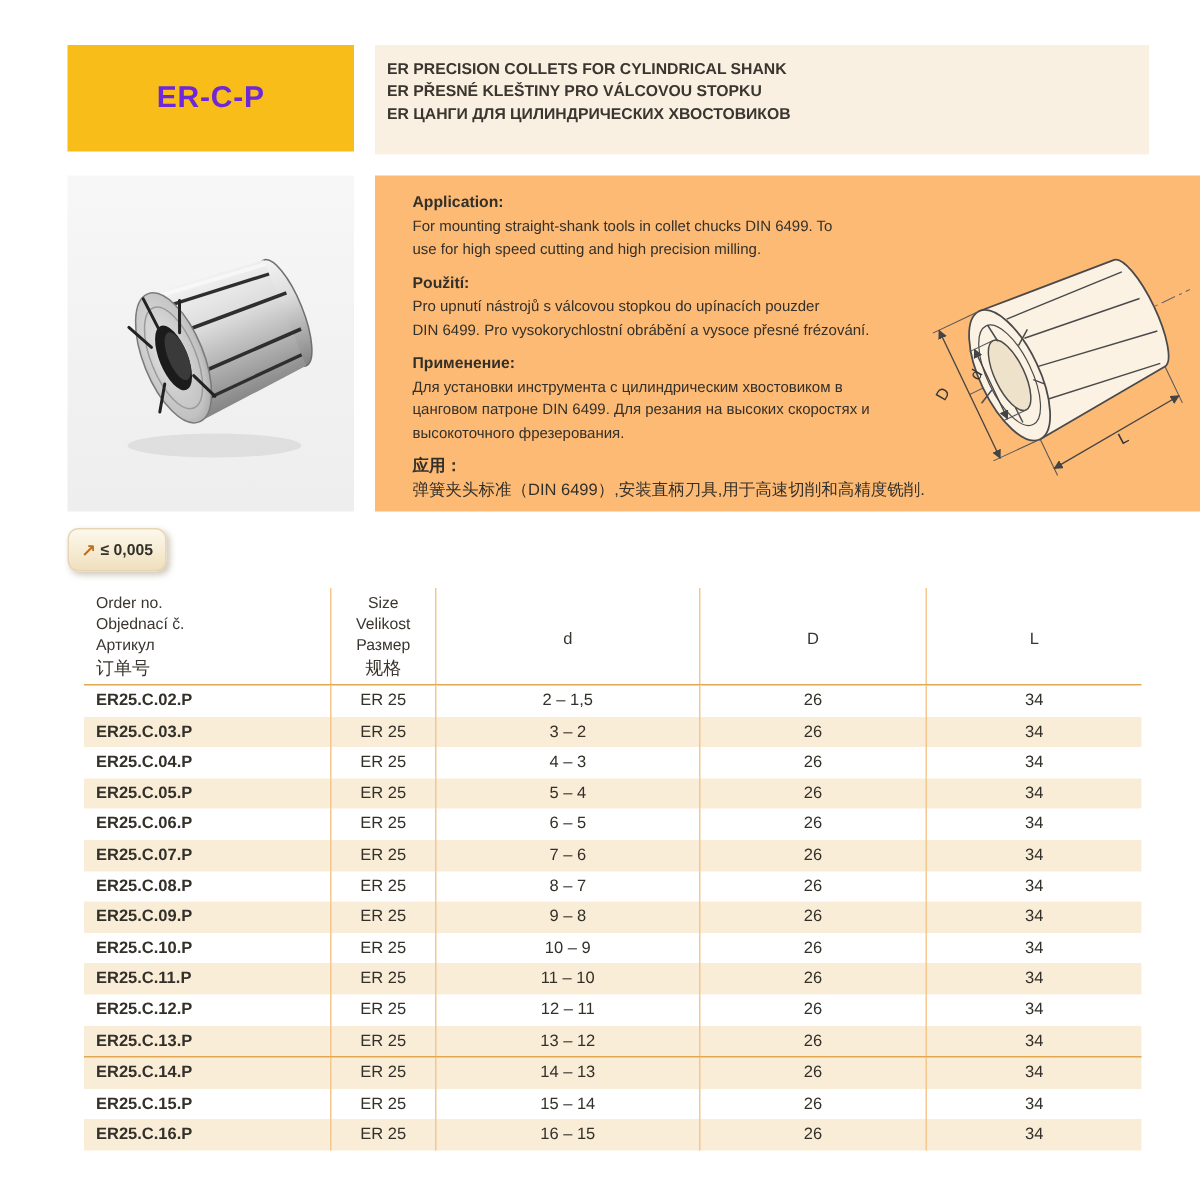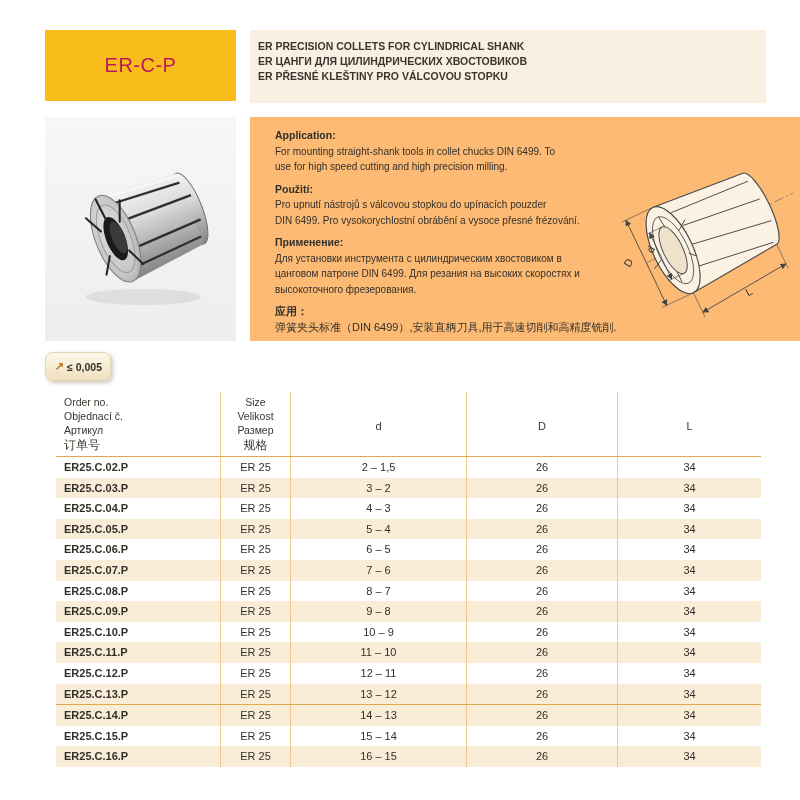--- a/index.html
+++ b/index.html
@@ -8,21 +8,21 @@
     font-family:"Liberation Sans","DejaVu Sans",sans-serif;color:#2f2c28;
     -webkit-font-smoothing:antialiased;
   }
   .page{position:absolute;left:0;top:0;width:800px;height:800px;}
 
   
   .code-box{
     position:absolute;left:45px;top:30px;width:191px;height:71px;
     background:#F8BD19;display:flex;align-items:center;justify-content:center;
   }
-  .code-box .code{font-size:20px;font-weight:normal;color:#be185d;letter-spacing:.5px;}
+  .code-box .code{font-size:20px;font-weight:bold;color:#6d28d9;letter-spacing:.5px;}
   .title-box{
     position:absolute;left:250px;top:30px;width:516px;height:73px;
     background:#FAF0E2;padding:9px 17px 0 8px;box-sizing:border-box;
   }
   .title-box .t{font-size:10.5px;font-weight:bold;line-height:15px;color:#3a362f;white-space:nowrap;}
   .title-box .t.cjk{font-weight:normal;font-size:11px;line-height:16px;}
 
   
   .photo-box{
     position:absolute;left:45px;top:117px;width:191px;height:224px;
@@ -74,22 +74,22 @@
 </head>
 <body>
 
 <div class="page">
 
   <div class="code-box">
     <span class="code">ER-C-P</span>
   </div>
   <div class="title-box">
     <div class="t">ER PRECISION COLLETS FOR CYLINDRICAL SHANK</div>
+    <div class="t">ER PŘESNÉ KLEŠTINY PRO VÁLCOVOU STOPKU</div>
     <div class="t">ER ЦАНГИ ДЛЯ ЦИЛИНДРИЧЕСКИХ ХВОСТОВИКОВ</div>
-    <div class="t">ER PŘESNÉ KLEŠTINY PRO VÁLCOVOU STOPKU</div>
   </div>
 
   <div class="photo-box">
     <svg width="191" height="224" viewBox="0 0 191 224">
       <defs>
         <linearGradient id="mBody" x1="0" y1="0" x2="0" y2="1">
           <stop offset="0" stop-color="#f4f4f4"></stop>
           <stop offset="0.38" stop-color="#dcdcdc"></stop>
           <stop offset="0.72" stop-color="#ababab"></stop>
           <stop offset="1" stop-color="#838383"></stop>

